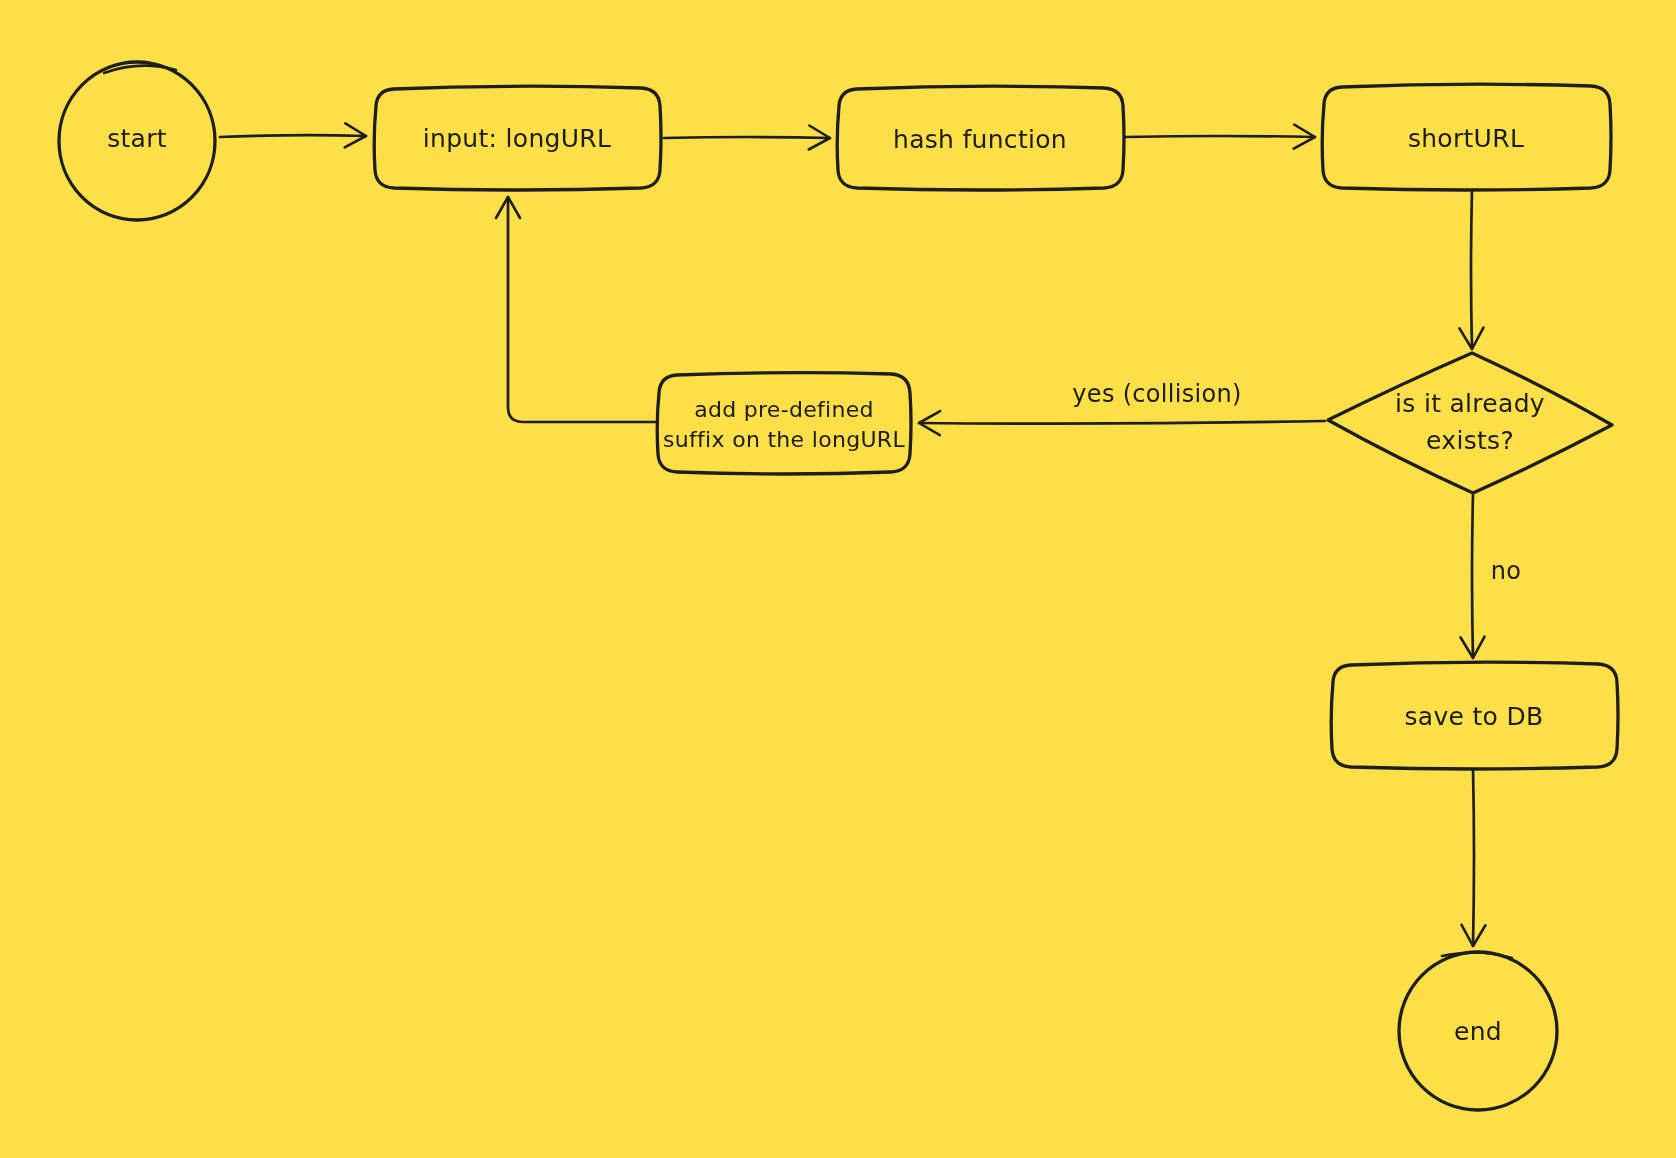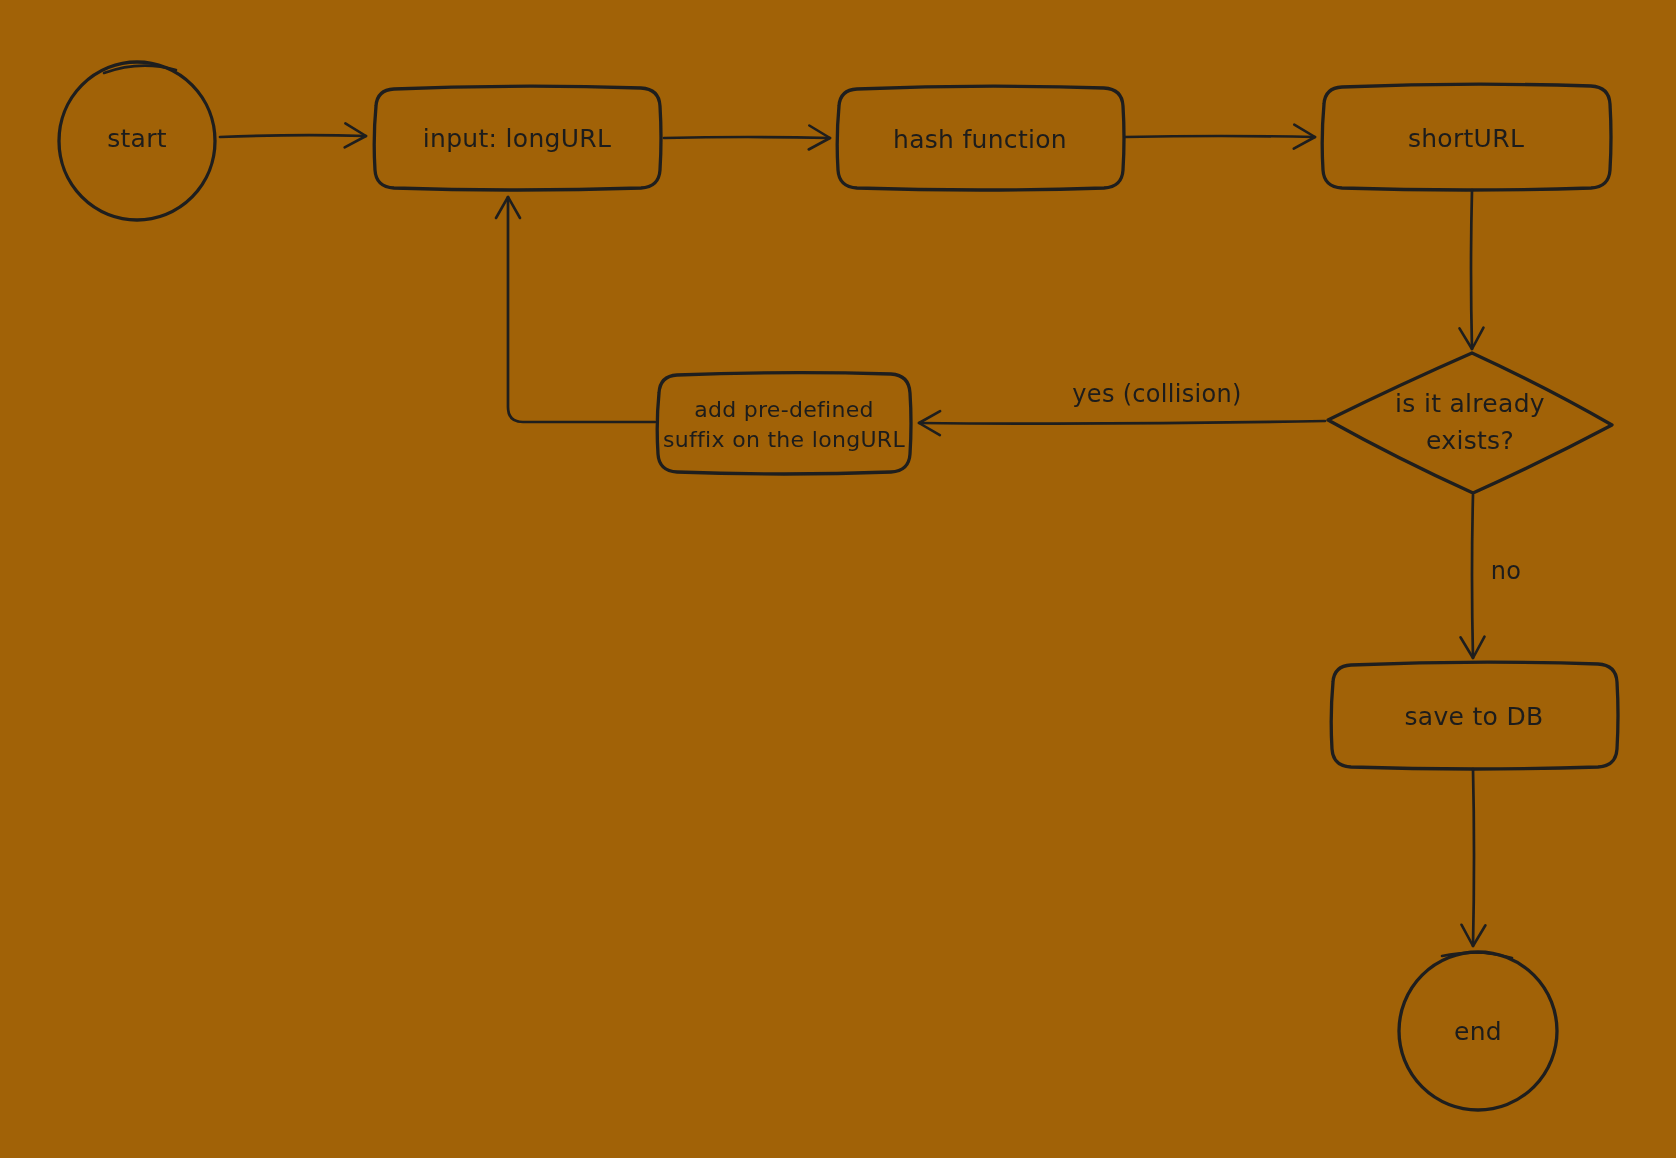--- a/index.html
+++ b/index.html
@@ -4,21 +4,21 @@
 <style>
   html, body {
     margin: 0;
     padding: 0;
     background: #ffffff;
   }
   .canvas {
     position: relative;
     width: 1676px;
     height: 1158px;
-    background: #a16207;
+    background: #fde047;
     overflow: hidden;
   }
   svg { display: block; }
   .shape {
     fill: none;
     stroke: #1e1e1e;
     stroke-width: 3.3;
     stroke-linecap: round;
     stroke-linejoin: round;
   }

